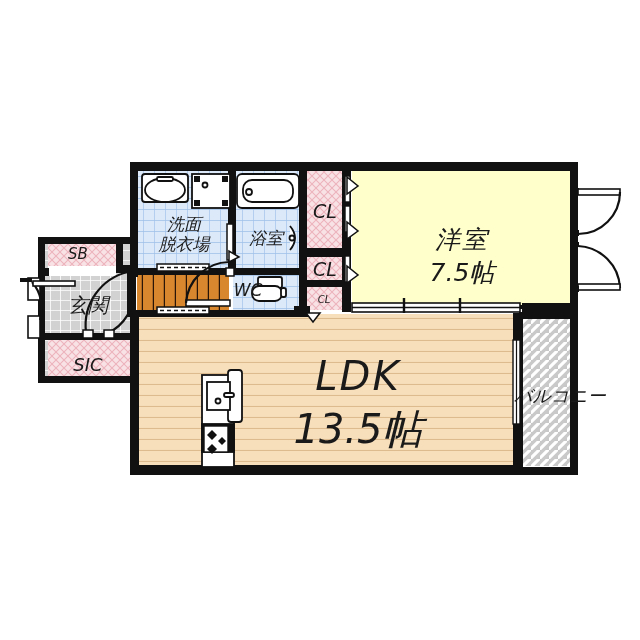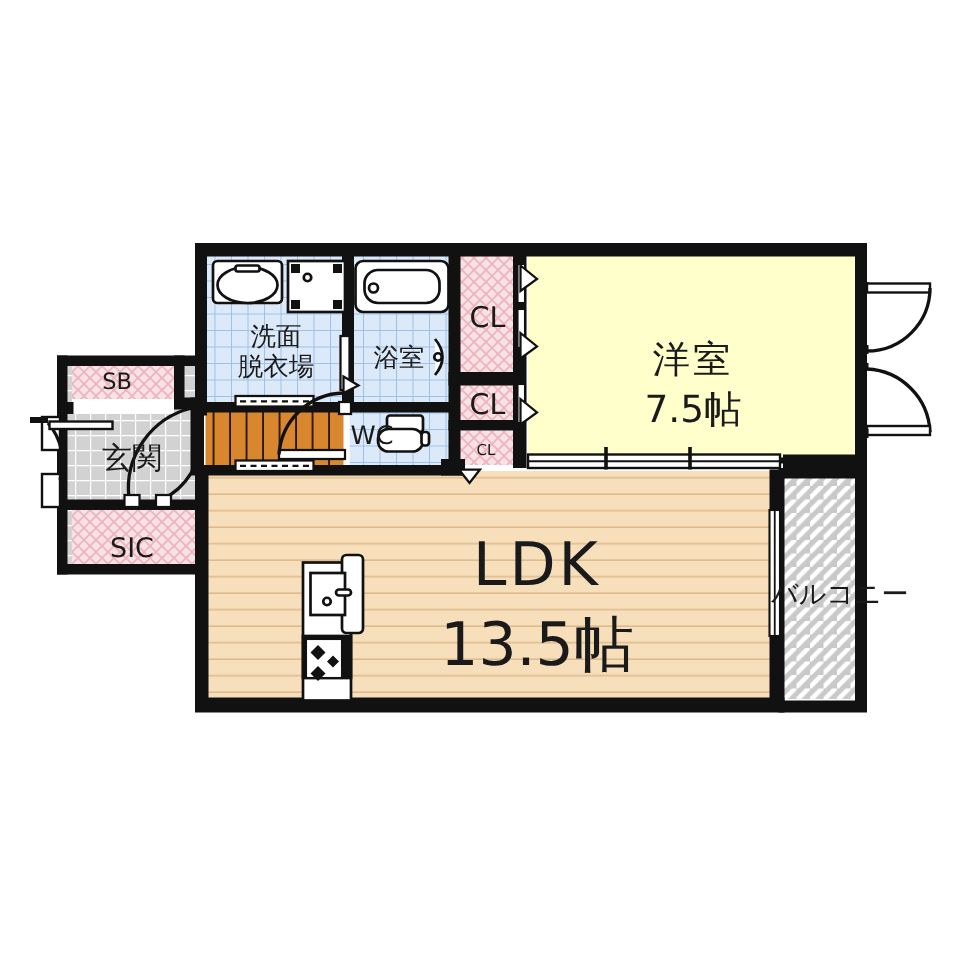--- a/index.html
+++ b/index.html
@@ -1,18 +1,18 @@
 <!DOCTYPE html>
 <html><head>
 <meta charset="utf-8">
 <style>
   html,body{margin:0;padding:0;background:#ffffff;}
   body{width:640px;height:640px;overflow:hidden;
        font-family:"Liberation Sans","DejaVu Sans",sans-serif;}
-  #plan{position:relative;width:516px;height:640px;background:#ffffff;}
+  #plan{position:relative;width:516px;height:640px;background:#ffffff;font-style:italic;}
   svg{display:block;}
   .lbl{font-family:"DejaVu Sans","Liberation Sans",sans-serif;fill:#1a1a1a;}
 </style>
 </head>
 <body>
 
 <div id="plan">
 <svg width="640" height="640" viewBox="0 0 640 640" xmlns="http://www.w3.org/2000/svg">
 
   <defs>

